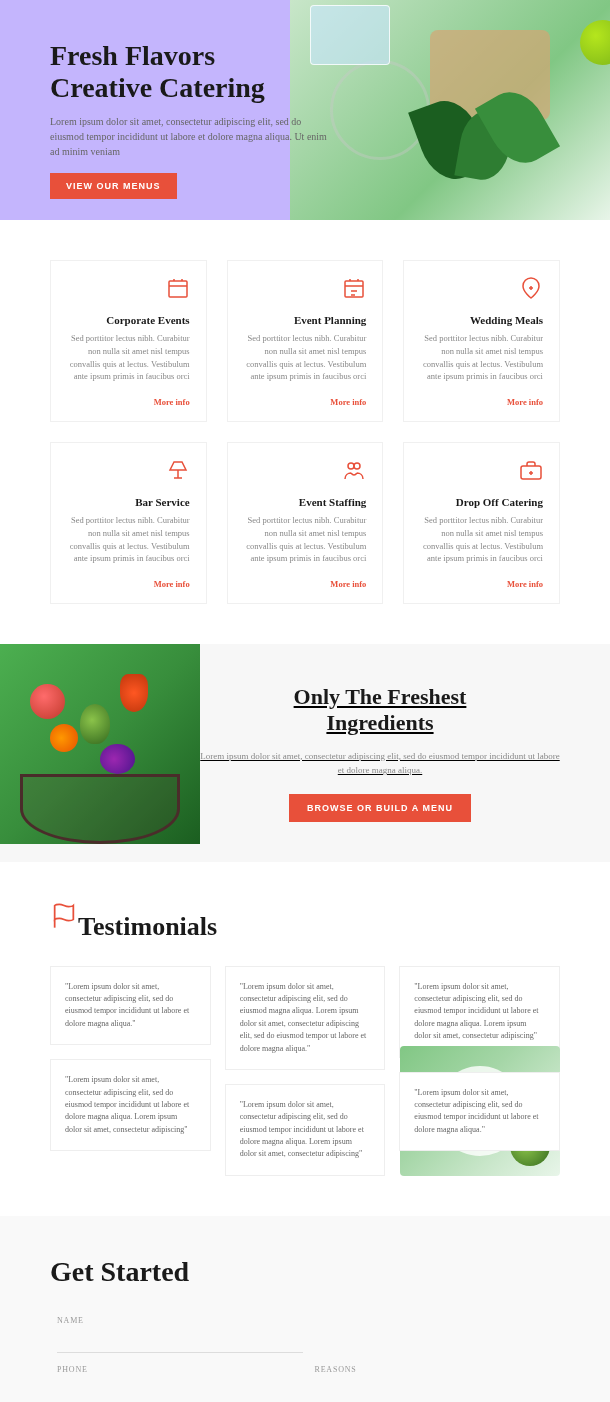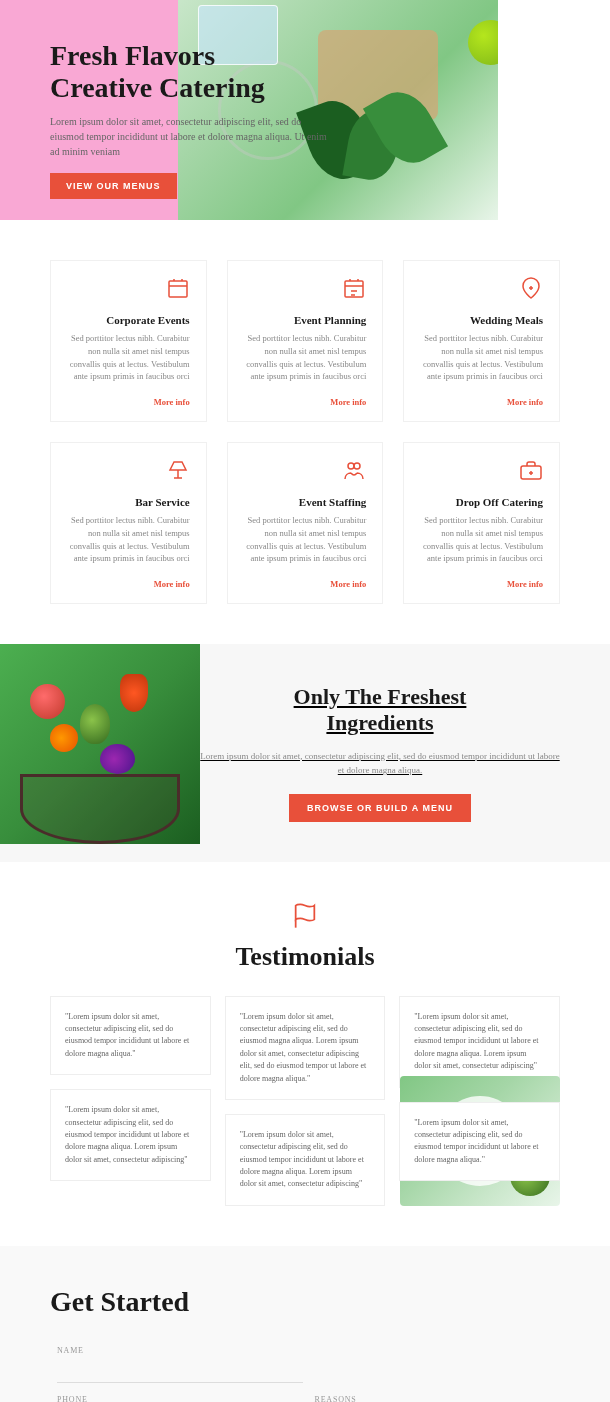--- a/index.html
+++ b/index.html
@@ -1,23 +1,23 @@
 <!DOCTYPE html>
 <html><head>
   <meta charset="utf-8">
   <style>
     * { margin: 0; padding: 0; box-sizing: border-box; }
     body { font-family: 'Georgia', serif; width: 610px; background: #fff; overflow-x: hidden; }
 
     
     .hero {
       position: relative;
-      width: 498px;
+      width: 610px;
       height: 220px;
-      background: #f9a8d4;
+      background: #c4b5fd;
       overflow: hidden;
       padding-left: 44px;
     }
     .hero-text {
       position: absolute;
       left: 50px;
       top: 40px;
       z-index: 2;
       max-width: 280px;
     }
@@ -245,22 +245,22 @@
       border: none;
     }
 
     
     .testimonials {
       padding: 40px 50px;
       background: #fff;
     }
     .testimonials-header {
       display: flex;
-      flex-direction: column;
-      align-items: center;
+      flex-direction: row;
+      align-items: flex-end;
       margin-bottom: 24px;
     }
     .testimonials-icon {
       color: #e8503a;
       font-size: 22px;
       margin-bottom: 6px;
     }
     .testimonials-title {
       font-size: 26px;
       font-weight: 900;

